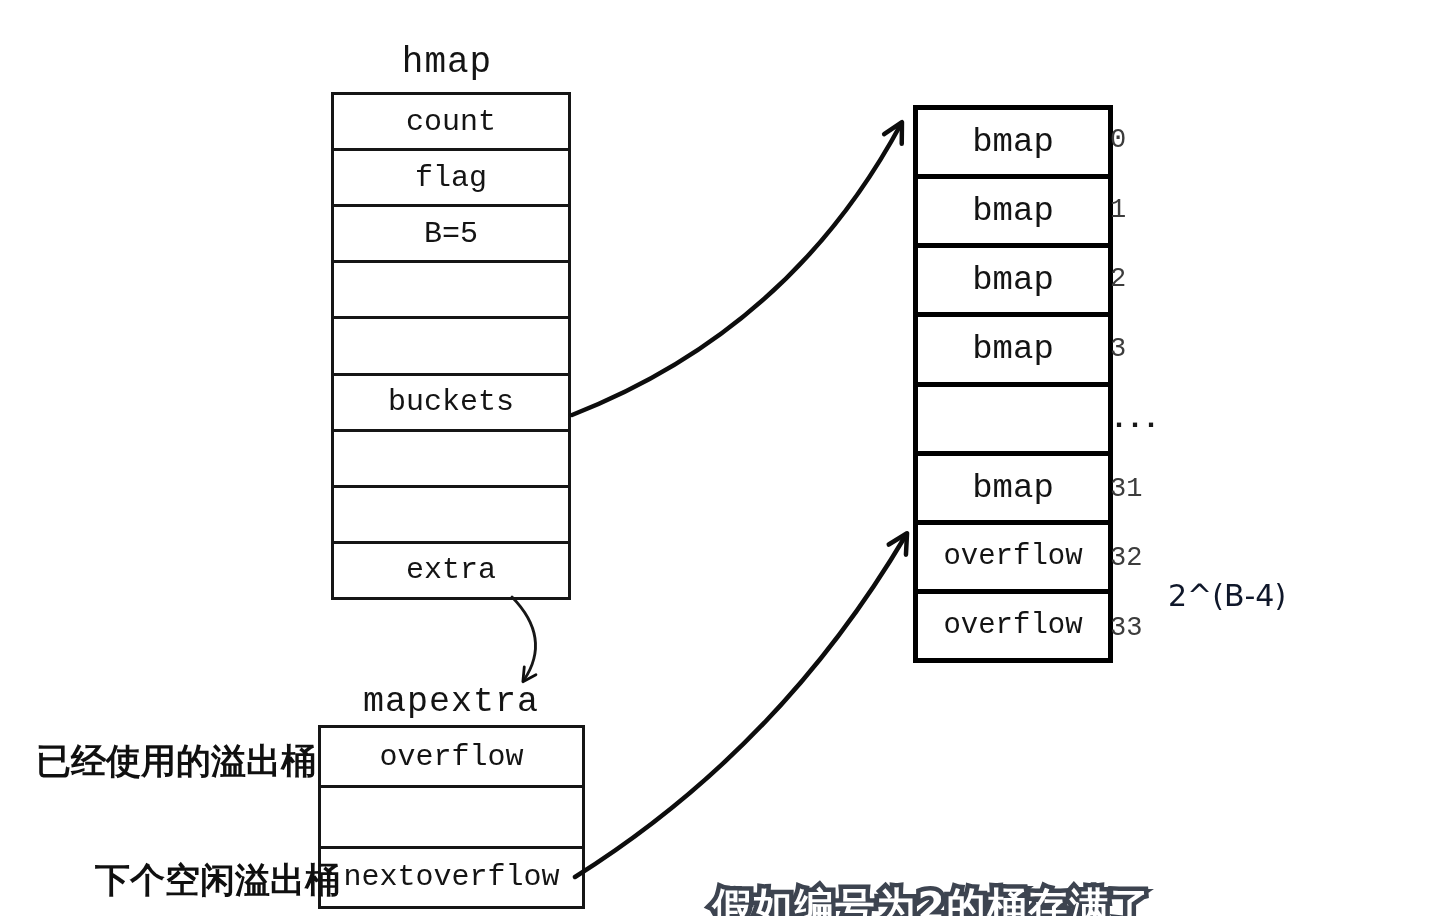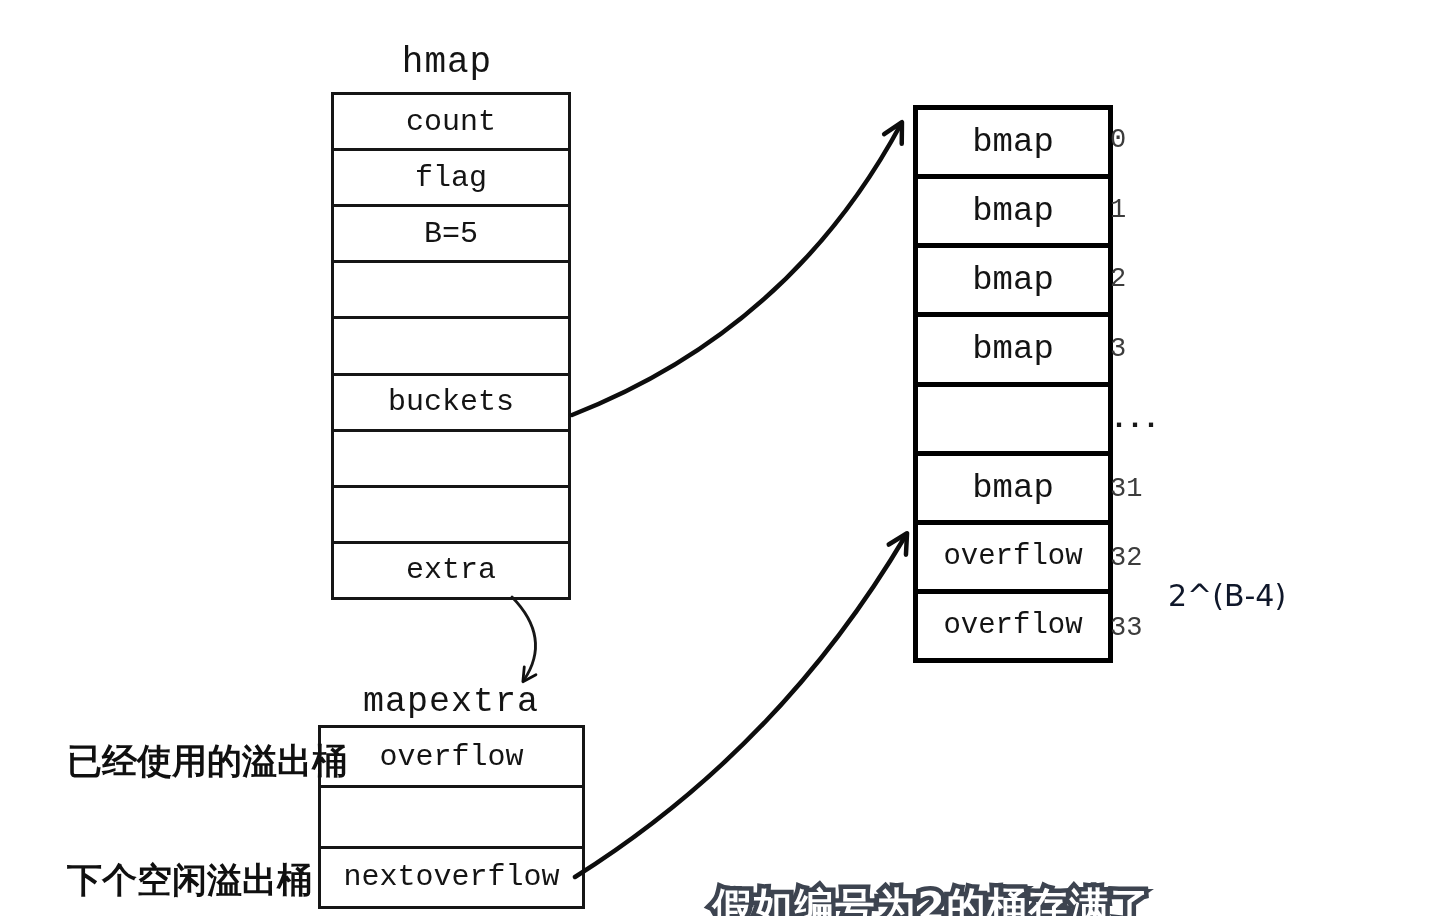--- a/index.html
+++ b/index.html
@@ -95,22 +95,22 @@
 
   .cjk-label {
     position: absolute;
     text-align: right;
     font-family: "DejaVu Serif", serif;
     font-weight: 600;
     font-size: 35px;
     color: #101010;
     white-space: nowrap;
   }
-  #label-used-overflow { left: 0; width: 316px; top: 738px; margin-left: 31px; }
-  #label-next-free     { left: 0; width: 312px; top: 857px; }
+  #label-used-overflow { left: 0; width: 316px; top: 738px; }
+  #label-next-free     { left: 0; width: 312px; top: 857px; padding-left: 28px; }
 
   
   .subtitle {
     position: absolute;
     left: 932px; top: 884px;
     transform: translateX(-50%);
     font-family: "DejaVu Sans", sans-serif;
     font-weight: bold;
     font-size: 39px;
     letter-spacing: 2px;

